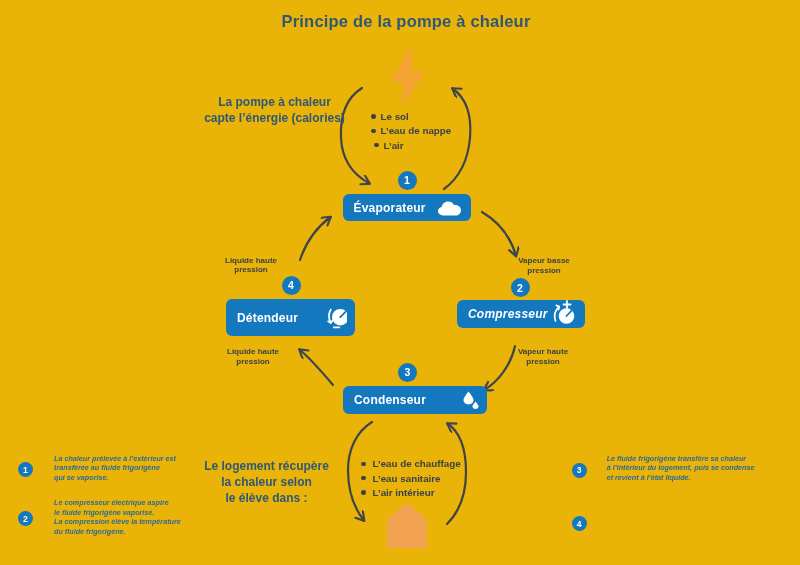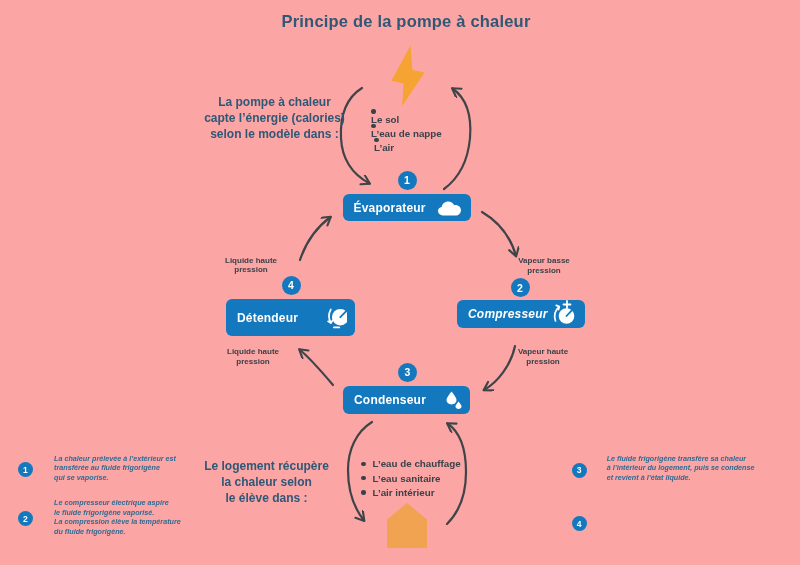--- a/index.html
+++ b/index.html
@@ -1,26 +1,26 @@
 <!DOCTYPE html>
 <html><head>
 <meta charset="utf-8">
 <style>
   html,body{margin:0;padding:0;background:#ffffff;}
-  .canvas{position:relative;width:800px;height:565px;background:#fca5a5;overflow:hidden;
+  .canvas{position:relative;width:800px;height:565px;background:#eab308;overflow:hidden;
           font-family:"Liberation Sans",sans-serif;}
   .abs{position:absolute;}
   .title{left:6px;top:12px;width:800px;text-align:center;font-size:16.5px;font-weight:bold;
          color:#2F5876;letter-spacing:0.2px;}
   .heading{font-size:12px;font-weight:bold;color:#2F5876;text-align:center;line-height:16px;}
   .heading-top{left:192px;top:94px;width:165px;}
   .heading-bottom{left:184px;top:458px;width:165px;}
   .bullets{display:flex;flex-direction:column;color:#39424A;font-size:9.8px;font-weight:bold;}
   .bullets-top{left:371px;top:109.4px;}
-  .bullets-top .row{height:14.25px;display:flex;flex-direction:column;}
+  .bullets-top .row{height:14.25px;display:flex;align-items:center;}
   .bullets-bottom{left:361px;top:456.8px;}
   .bullets-bottom .row{height:14.2px;display:flex;align-items:center;}
   .dot{width:4.5px;height:4.5px;border-radius:50%;background:#39424A;margin-right:5px;flex:none;}
   .bullets-bottom .dot{margin-right:7px;}
   .stepbox{background:#1478BE;border-radius:6px;display:flex;align-items:center;
            color:#fff;font-weight:bold;font-size:12px;letter-spacing:0.2px;}
   .stepbox .lbl{padding-left:11px;}
   .stepbox .ico{position:absolute;right:9px;top:50%;transform:translateY(-50%);display:flex;}
   .numcircle{width:19px;height:19px;border-radius:50%;background:#1478BE;color:#fff;
              font-size:10.5px;font-weight:bold;display:flex;align-items:center;justify-content:center;}
@@ -59,21 +59,20 @@
     </g>
     <path d="M410.5 45.5 L412.4 70 L424.5 72.5 L402.2 106 L403.5 83.4 L391.4 80.8 Z" fill="#F5A433"></path>
     <path d="M387 548 L387 519.5 L407 503 L427 519.5 L427 548 Z" fill="#F1A351"></path>
   </svg>
 
   <div class="abs title">Principe de la pompe à chaleur</div>
 
   <div class="abs heading heading-top">
     <div>La pompe à chaleur</div>
     <div>capte l’énergie (calories)</div>
-    <div>selon le modèle dans :</div>
   </div>
 
   <div class="abs bullets bullets-top">
     <div class="row">
         <span class="dot"></span>
         <span>Le sol</span>
       </div>
     <div class="row">
         <span class="dot"></span>
         <span>L’eau de nappe</span>
@@ -108,21 +107,21 @@
         <path d="M5.5 21 C 3.8 16, 4.8 10.5, 9 6.8" stroke="#fff" stroke-width="1.7" fill="none" stroke-linecap="round"></path>
         <path d="M6.3 5.4 L9.3 6.6 L8.5 9.6" stroke="#fff" stroke-width="1.7" fill="none" stroke-linecap="round" stroke-linejoin="round"></path>
         <path d="M17 1 V8 M13.5 4.5 H20.5" stroke="#fff" stroke-width="1.8" stroke-linecap="round"></path>
       </svg>
     </span>
   </div>
 
   <div class="abs numcircle" style="left:398px;top:362.5px;">
       <span>3</span>
     </div>
-  <div class="abs stepbox" style="left:343px;top:386px;width:127px;height:28px;">
+  <div class="abs stepbox" style="left:343px;top:386px;width:144px;height:28px;">
     <span class="lbl">Condenseur</span>
     <span class="ico" style="right:7px;">
       <svg width="18" height="19" viewBox="0 0 18 19">
         <path fill="#fff" d="M6.5 1 C6.5 1 11.5 6.8 11.5 9.6 C11.5 12.4 9.3 14 6.5 14 C3.7 14 1.5 12.4 1.5 9.6 C1.5 6.8 6.5 1 6.5 1 Z"></path>
         <path fill="#fff" d="M13.5 11 C13.5 11 16.5 14.4 16.5 16 C16.5 17.6 15.2 18.5 13.5 18.5 C11.8 18.5 10.5 17.6 10.5 16 C10.5 14.4 13.5 11 13.5 11 Z"></path>
       </svg>
     </span>
   </div>
 
   <div class="abs numcircle" style="left:281.5px;top:275.5px;">

